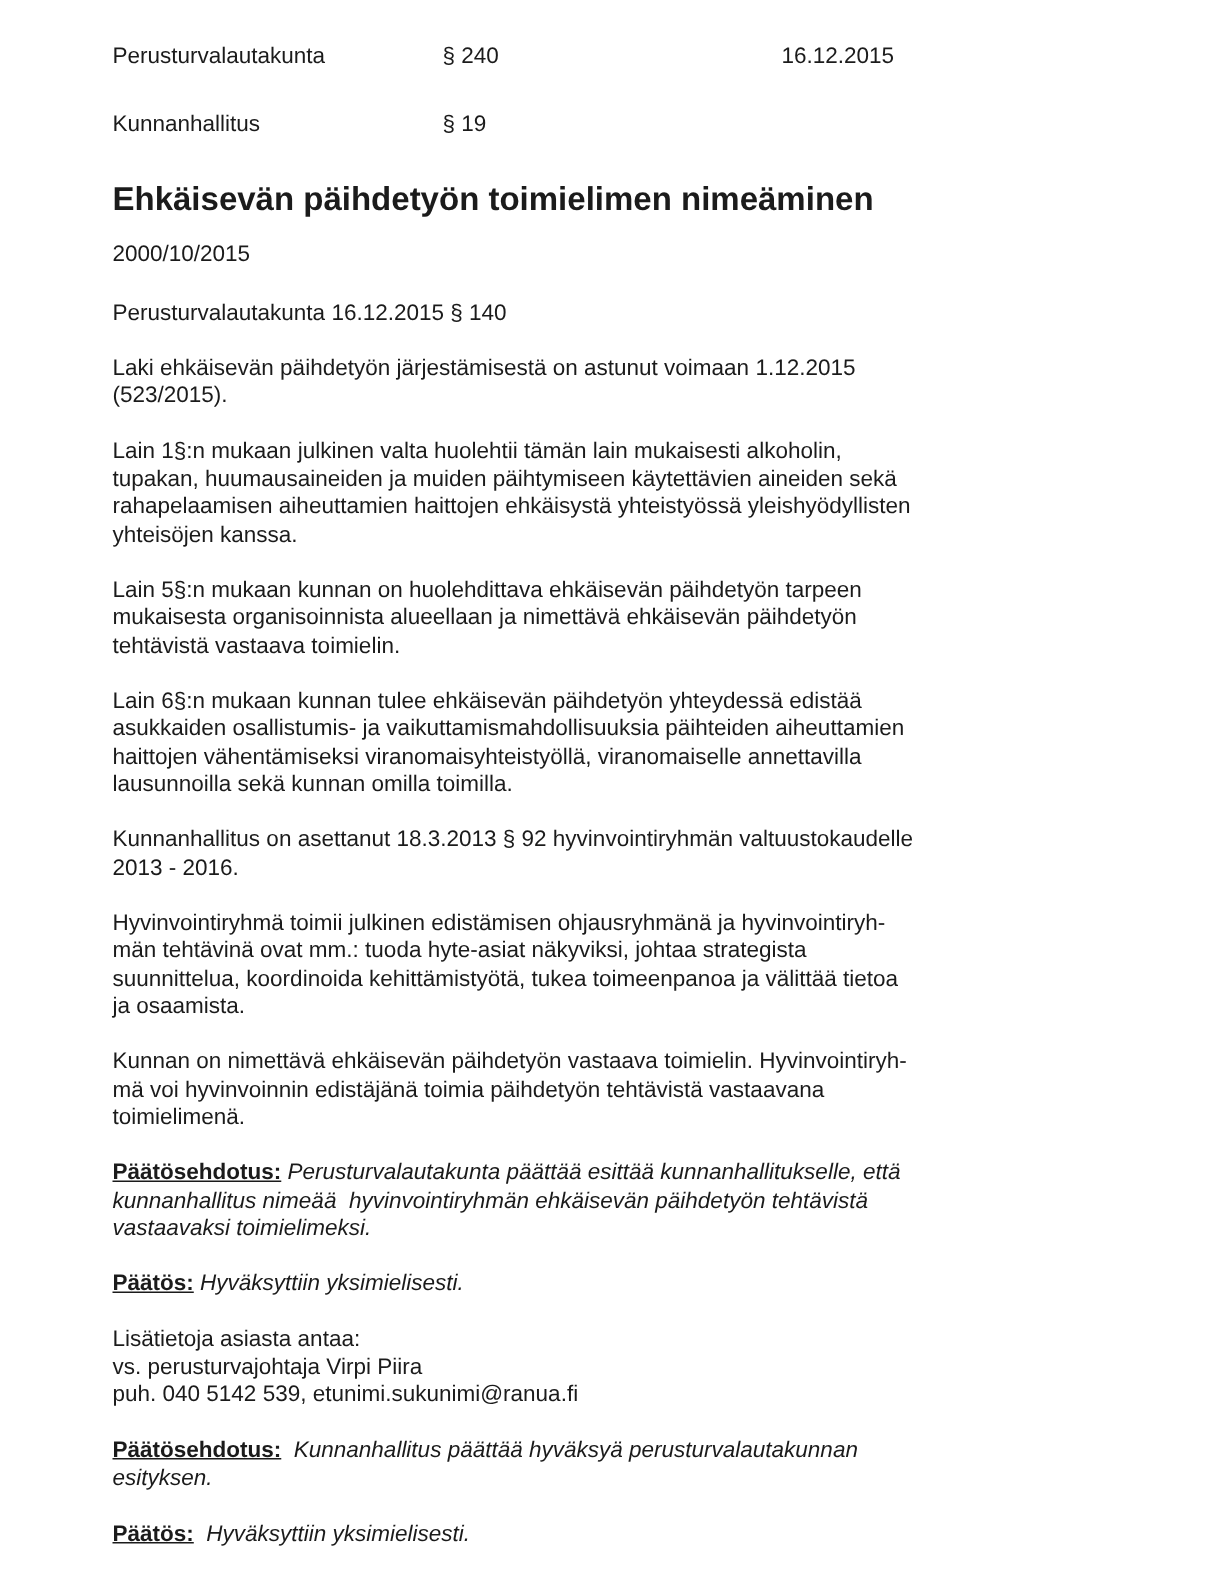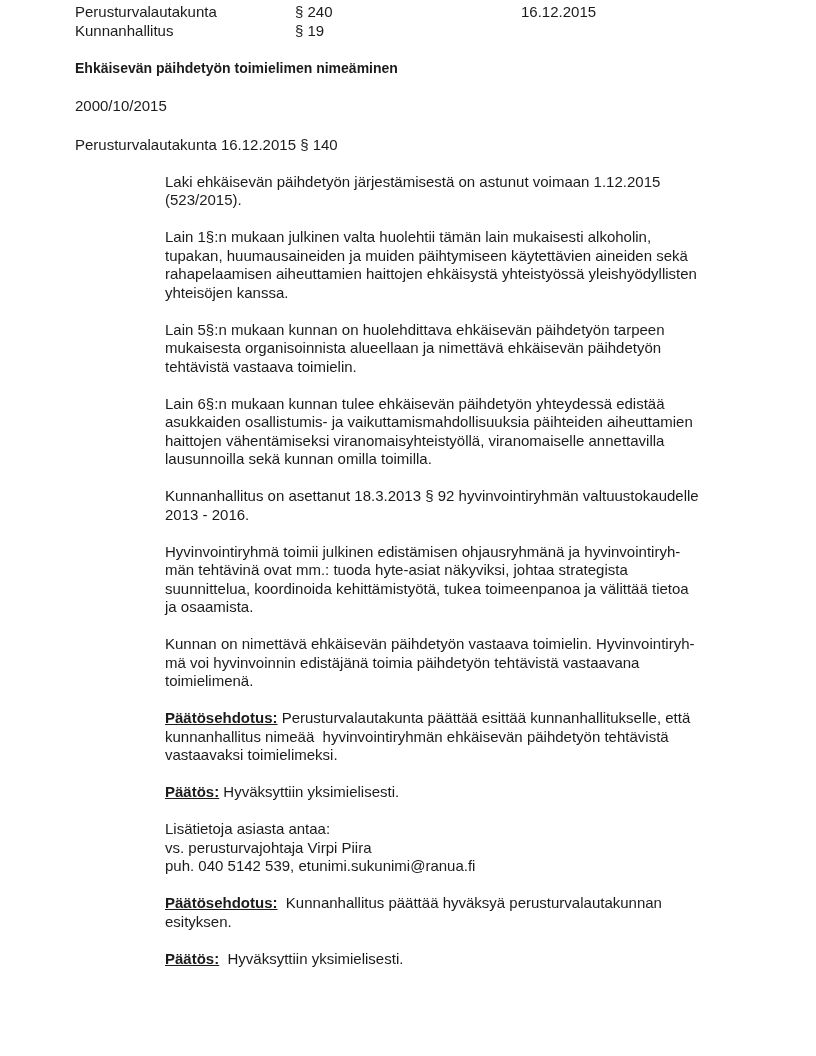--- a/index.html
+++ b/index.html
@@ -9,43 +9,43 @@
     width: 816px;
     height: 1056px;
     background: #ffffff;
     color: #1b1b1b;
     font-family: "Liberation Sans", sans-serif;
     font-size: 15px;
     line-height: 18.5px;
     padding: 3px 26px 0 75px;
     overflow: hidden;
   }
-  .header-row { display: flex; }
+  .header-row { display: flex; margin-top: 26px; }
   .hr-body    { width: 220px; }
   .hr-section { width: 226px; }
   .hr-date    { flex: 1; }
   .doc-title {
-    margin: 18px 0 0 0;
-    font-size: 14px;
+    margin: 30px 0 0 0;
+    font-size: 22px;
     font-weight: bold;
     line-height: 21px;
   }
   .case-number { margin-top: 18px; }
   .section-heading { margin-top: 0; }
   .section-heading.first { margin-top: 20px; }
-  .indent { margin-left: 90px; }
+  .indent { }
   .indent p {
     margin: 18.5px 0 0 0;
     white-space: pre-wrap;
   }
   .decision-label {
     font-weight: bold;
     text-decoration: underline;
   }
-  .pre { white-space: pre-wrap; }
+  .pre { white-space: pre-wrap; font-style: italic; }
 </style>
 </head>
 <body>
 
 <div class="page">
 
   <div class="header-table">
     <div class="header-row">
       <span class="hr-body">Perusturvalautakunta</span>
       <span class="hr-section">§ 240</span>

